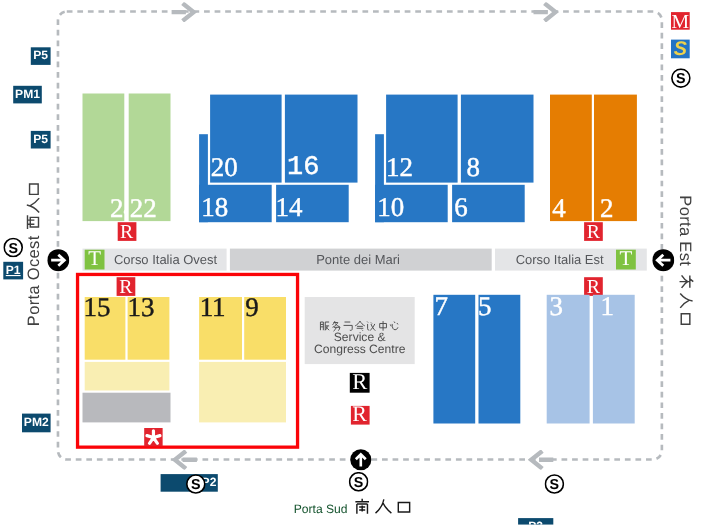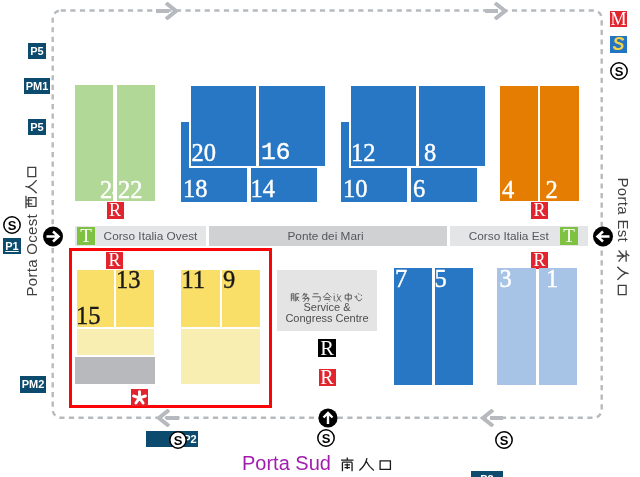--- a/index.html
+++ b/index.html
@@ -46,21 +46,21 @@
   <path d="M13,1 L3,9 L13,17" stroke="#b6babe" stroke-width="4" fill="none" stroke-linejoin="miter"></path>
 </svg>
 
 <svg class="abs" style="left:480px;top:409px;" width="24" height="18" viewBox="0 0 24 18">
   <path d="M10,9 H23" stroke="#b6babe" stroke-width="4" fill="none"></path>
   <path d="M13,1 L3,9 L13,17" stroke="#b6babe" stroke-width="4" fill="none" stroke-linejoin="miter"></path>
 </svg>
 
 <div class="plabel" style="left:28px;top:43px;width:18px;">P5</div>
 
-<div class="plabel" style="left:24px;top:78px;width:26px;">PM1</div>
+<div class="plabel" style="left:12px;top:78px;width:26px;">PM1</div>
 
 <div class="plabel" style="left:28px;top:119px;width:18px;">P5</div>
 
 <div class="plabel" style="left:3px;top:238px;width:18px;text-decoration:underline;">P1</div>
 
 <div class="plabel" style="left:20px;top:340px;width:26px;height:17px;line-height:17px;margin-top:36px;">PM2</div>
 
 <div class="plabel" style="left:146px;top:431px;width:16px;padding-left:36px;">P2</div>
 
 <div class="plabel" style="left:471px;top:431px;width:32px;margin-top:40px;">P3</div>
@@ -171,21 +171,21 @@
   <text x="9" y="13.6" font-family="Liberation Sans" font-weight="bold" font-size="13" text-anchor="middle" fill="#000">S</text>
 </svg>
 
 <div class="abs" style="left:69px;top:248.3px;width:203px;height:160px;border:3px solid #fb0408;box-sizing:border-box;"></div>
 
 <div class="rsq" style="left:106px;top:252px;width:17px;height:16.5px;font-size:18px;line-height:16.5px;font-weight:normal;">R</div>
 
 <div class="rsq" style="left:531px;top:252px;width:17px;height:16.5px;font-size:18px;line-height:16.5px;font-weight:normal;">R</div>
 
 <div class="abs" style="left:76.5px;top:269.5px;width:37px;height:57px;background:#f9de68;"></div>
-<div class="abs hallnum bnum" style="left:76px;top:267.5px;margin-top:36px;">15</div>
+<div class="abs hallnum bnum" style="left:76px;top:267.5px;">15</div>
 
 <div class="abs" style="left:115.5px;top:269.5px;width:38px;height:57px;background:#f9de68;"></div>
 <div class="abs hallnum bnum" style="left:116px;top:267.5px;">13</div>
 
 <div class="abs" style="left:76.5px;top:328.5px;width:77px;height:26.5px;background:#f9eeb2;"></div>
 
 <div class="abs" style="left:75px;top:357px;width:80px;height:27px;background:#b8b9bd;"></div>
 
 <div class="abs" style="left:181px;top:269.5px;width:38.5px;height:57px;background:#f9de68;"></div>
 <div class="abs hallnum bnum" style="left:181.5px;top:267.5px;">11</div>
@@ -265,21 +265,21 @@
 <svg class="abs" style="left:169px;top:430.5px;" width="18" height="18" viewBox="0 0 18 18">
   <circle cx="9" cy="9" r="8.2" fill="#fff" stroke="#000" stroke-width="1.5"></circle>
   <text x="9" y="13.6" font-family="Liberation Sans" font-weight="bold" font-size="13" text-anchor="middle" fill="#000">S</text>
 </svg>
 
 <svg class="abs" style="left:494.5px;top:430.5px;" width="18" height="18" viewBox="0 0 18 18">
   <circle cx="9" cy="9" r="8.2" fill="#fff" stroke="#000" stroke-width="1.5"></circle>
   <text x="9" y="13.6" font-family="Liberation Sans" font-weight="bold" font-size="13" text-anchor="middle" fill="#000">S</text>
 </svg>
 
-<div class="abs" style="left:242px;top:452px;font-size:20px;color:#a21caf;">Porta Sud <svg class="cjk cjks" width="16.5" height="16.5" viewBox="0 0 24 24">
+<div class="abs" style="left:267px;top:452px;font-size:11px;color:#14532d;">Porta Sud <svg class="cjk cjks" width="16.5" height="16.5" viewBox="0 0 24 24">
         <g stroke="#1a1a1a" stroke-width="1.9" fill="none">
           <path d="M12,2 V6 M3,6 H21 M5,9 V22 M19,9 V22 M5,9 H19 M8,13 H16 M12,11 V19 M8,17 H16"></path>
         </g>
       </svg><svg class="cjk cjks" width="16.5" height="16.5" viewBox="0 0 24 24">
         <g stroke="#1a1a1a" stroke-width="1.9" fill="none">
           <path d="M13,3 C12,9 8,16 2,21 M11.5,7 C14.5,13 19,18 23,21"></path>
         </g>
       </svg><svg class="cjk cjks" width="16.5" height="16.5" viewBox="0 0 24 24">
         <g stroke="#1a1a1a" stroke-width="1.9" fill="none">
           <path d="M4.5,7 H19.5 V19.5 H4.5 Z"></path>

